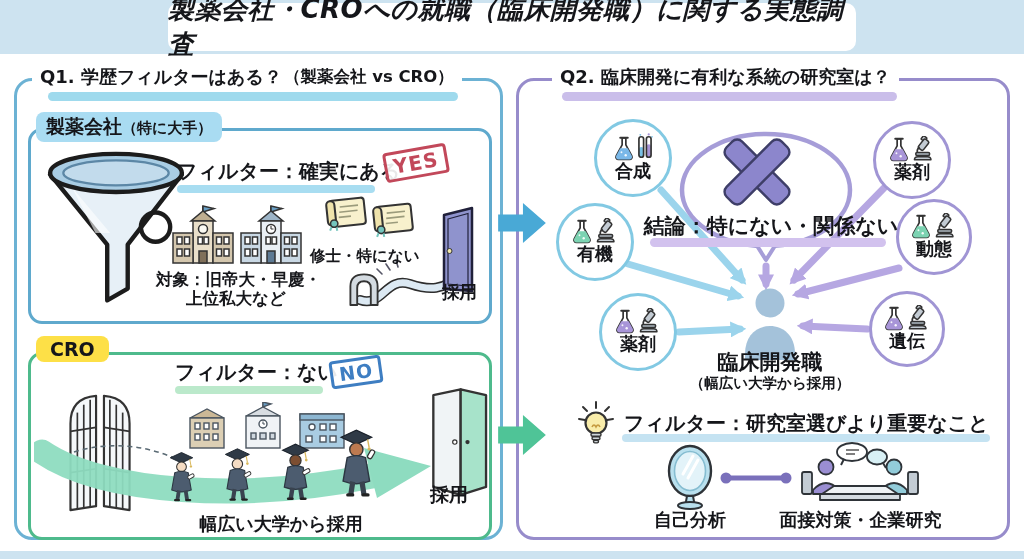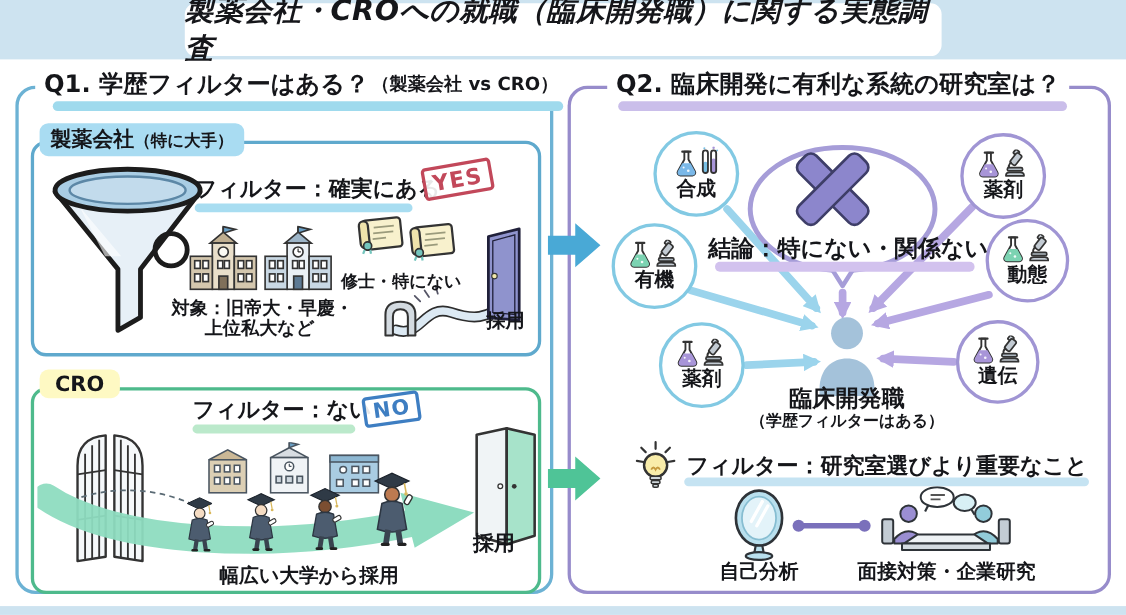--- a/index.html
+++ b/index.html
@@ -10,21 +10,21 @@
   .t{position:absolute;font-weight:800;color:#15161a;white-space:nowrap;line-height:1.2;z-index:3;}
   .ctr{text-align:center;}
   .sw{position:absolute;border-radius:5px;z-index:2;}
   .strip{position:absolute;left:0;width:1024px;background:#cde3f0;z-index:0;}
   .title-banner{position:absolute;left:168px;top:3px;width:688px;height:48px;background:#fff;border-radius:10px;
         display:flex;align-items:center;justify-content:center;font-size:26px;font-weight:800;z-index:1;letter-spacing:.5px;font-style:italic;}
   .panel{position:absolute;background:#fff;border-radius:18px;box-sizing:border-box;z-index:1;}
   .q1-panel{left:14px;top:78px;width:489px;height:462px;border:3.5px solid #6cb2d4;}
   .q2-panel{left:516px;top:78px;width:494px;height:462px;border:3.5px solid #978ccb;}
   .q-head{position:absolute;background:#fff;padding:0 8px;display:flex;align-items:baseline;z-index:3;font-weight:800;}
-  .q-head .main{position:relative;z-index:2;font-size:22px;}
+  .q-head .main{position:relative;z-index:2;font-size:18px;}
   .q-head .sub{position:relative;z-index:2;font-size:16.5px;margin-left:2px;}
   .inner{position:absolute;background:#fff;border-radius:14px;box-sizing:border-box;z-index:1;}
   .pharma-panel{left:28px;top:128px;width:464px;height:196px;border:3px solid #5fa9cd;}
   .cro-panel{left:28px;top:352px;width:464px;height:188px;border:3px solid #4eba8c;}
   .badge{position:absolute;border-radius:8px;padding:2px 10px;font-weight:800;z-index:3;display:flex;align-items:baseline;}
   .badge .bmain{font-size:19px;} .badge .bsub{font-size:15px;}
   .stamp{position:absolute;font-weight:800;border-radius:4px;padding:0 6px;z-index:4;background:rgba(255,255,255,.9);letter-spacing:1px;}
   .stamp-yes{border:3px solid #c2485a;color:#c2485a;font-size:20px;transform:rotate(-10deg);}
   .stamp-no{border:3px solid #3e7ec2;color:#3e7ec2;font-size:19px;transform:rotate(-8deg);}
   .lab{position:absolute;border-radius:50%;background:#fff;box-sizing:border-box;display:flex;flex-direction:column;
@@ -157,21 +157,21 @@
     <path d="M4 42 V20 Q4 6 20 6 Q36 6 36 20 V42 H28 V22 Q28 14 20 14 Q12 14 12 22 V42 Z" fill="#d4dbe1" stroke="#333" stroke-width="2.2" stroke-linejoin="round"></path>
   </svg>
 
   <svg class="abs z2" style="left:437px;top:203px;" width="42" height="100" viewBox="0 0 42 100">
     <polygon points="7,12 35,5 35,88 7,86" fill="#8f93cd" stroke="#20203a" stroke-width="2.5" stroke-linejoin="round"></polygon>
     <polygon points="11,16 31,10.5 31,83 11,81" fill="none" stroke="#20203a" stroke-width="1.2"></polygon>
     <circle cx="12.5" cy="48" r="2.5" fill="#f2e8ac" stroke="#333" stroke-width="1"></circle>
   </svg>
   <div class="t" style="left:442px;top:282px;font-size:17.5px;">採用</div>
 
-  <div class="badge" style="left:36px;top:336px;background:#fef9c3;padding:2px 14px;">
+  <div class="badge" style="left:36px;top:336px;background:#fde047;padding:2px 14px;">
     <span class="bmain">CRO</span>
   </div>
 
   <div class="sw" style="left:175px;top:386px;width:148px;height:8px;background:#bbe9cb;"></div>
   <div class="t" style="left:175px;top:360px;font-size:20px;">フィルター：ない</div>
   <div class="stamp stamp-no" style="left:330px;top:358px;">NO</div>
 
   <svg class="abs z1" style="left:188px;top:402px;" width="162" height="48" viewBox="0 0 162 48">
     <g stroke="#4a5560" stroke-width="1.4">
       <polygon points="2,16 19,7 36,16" fill="#cbb896"></polygon>
@@ -452,21 +452,21 @@
         </g>
       </svg>
     </div>
     <div class="lab-label">遺伝</div>
   </div>
 
   <div class="sw" style="left:650px;top:238px;width:236px;height:9px;background:#d2c2ee;"></div>
   <div class="t ctr" style="left:632px;top:214px;width:278px;font-size:21px;">結論：特にない・関係ない</div>
 
   <div class="t ctr" style="left:640px;top:350px;width:260px;font-size:21px;">臨床開発職</div>
-  <div class="t ctr" style="left:640px;top:375px;width:260px;font-size:14.5px;">（学歴フィルターはある）</div>
+  <div class="t ctr" style="left:640px;top:375px;width:260px;font-size:14.5px;">（幅広い大学から採用）</div>
 
   <svg class="abs z3" style="left:575px;top:401px;" width="42" height="50" viewBox="0 0 42 50">
     <path d="M8 6 L12 10 M21 1 L21 7 M34 6 L30 10 M4 18 L10 19 M38 18 L32 19" stroke="#333" stroke-width="2" stroke-linecap="round"></path>
     <circle cx="21" cy="22" r="10.5" fill="#f9edaa" stroke="#333" stroke-width="2.2"></circle>
     <path d="M17 26 q2 -4 4 0 q2 -4 4 0" fill="none" stroke="#c59a3f" stroke-width="1.6"></path>
     <rect x="16" y="32" width="10" height="3.2" rx="1.5" fill="#cfd6da" stroke="#333" stroke-width="1.4"></rect>
     <rect x="17" y="35.8" width="8" height="3" rx="1.5" fill="#cfd6da" stroke="#333" stroke-width="1.4"></rect>
     <rect x="18.5" y="39.3" width="5" height="2.6" rx="1.3" fill="#cfd6da" stroke="#333" stroke-width="1.4"></rect>
   </svg>
   <div class="sw" style="left:622px;top:434px;width:368px;height:8px;background:#c5e3f2;"></div>

